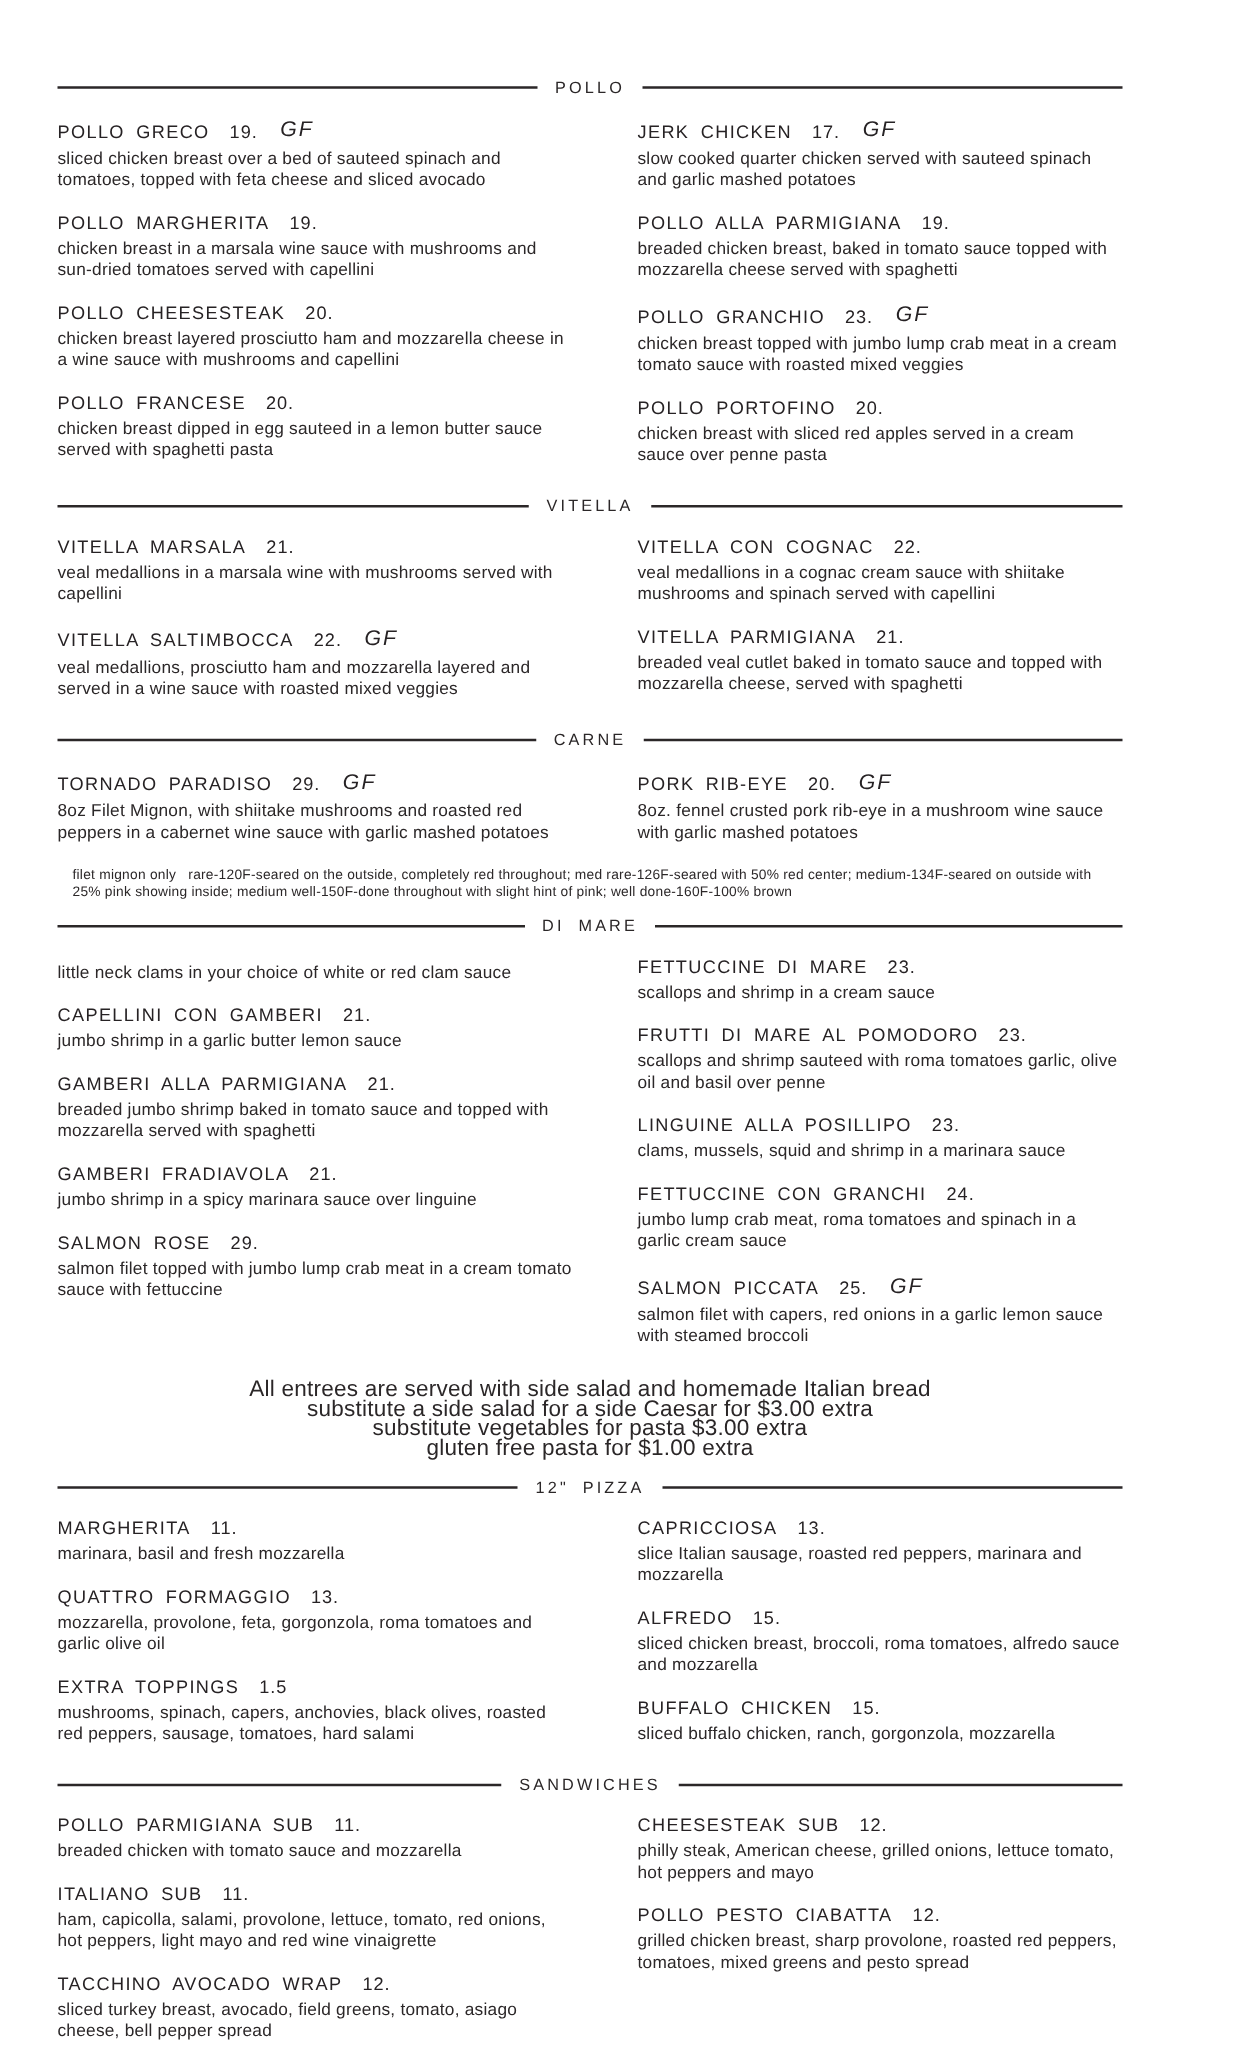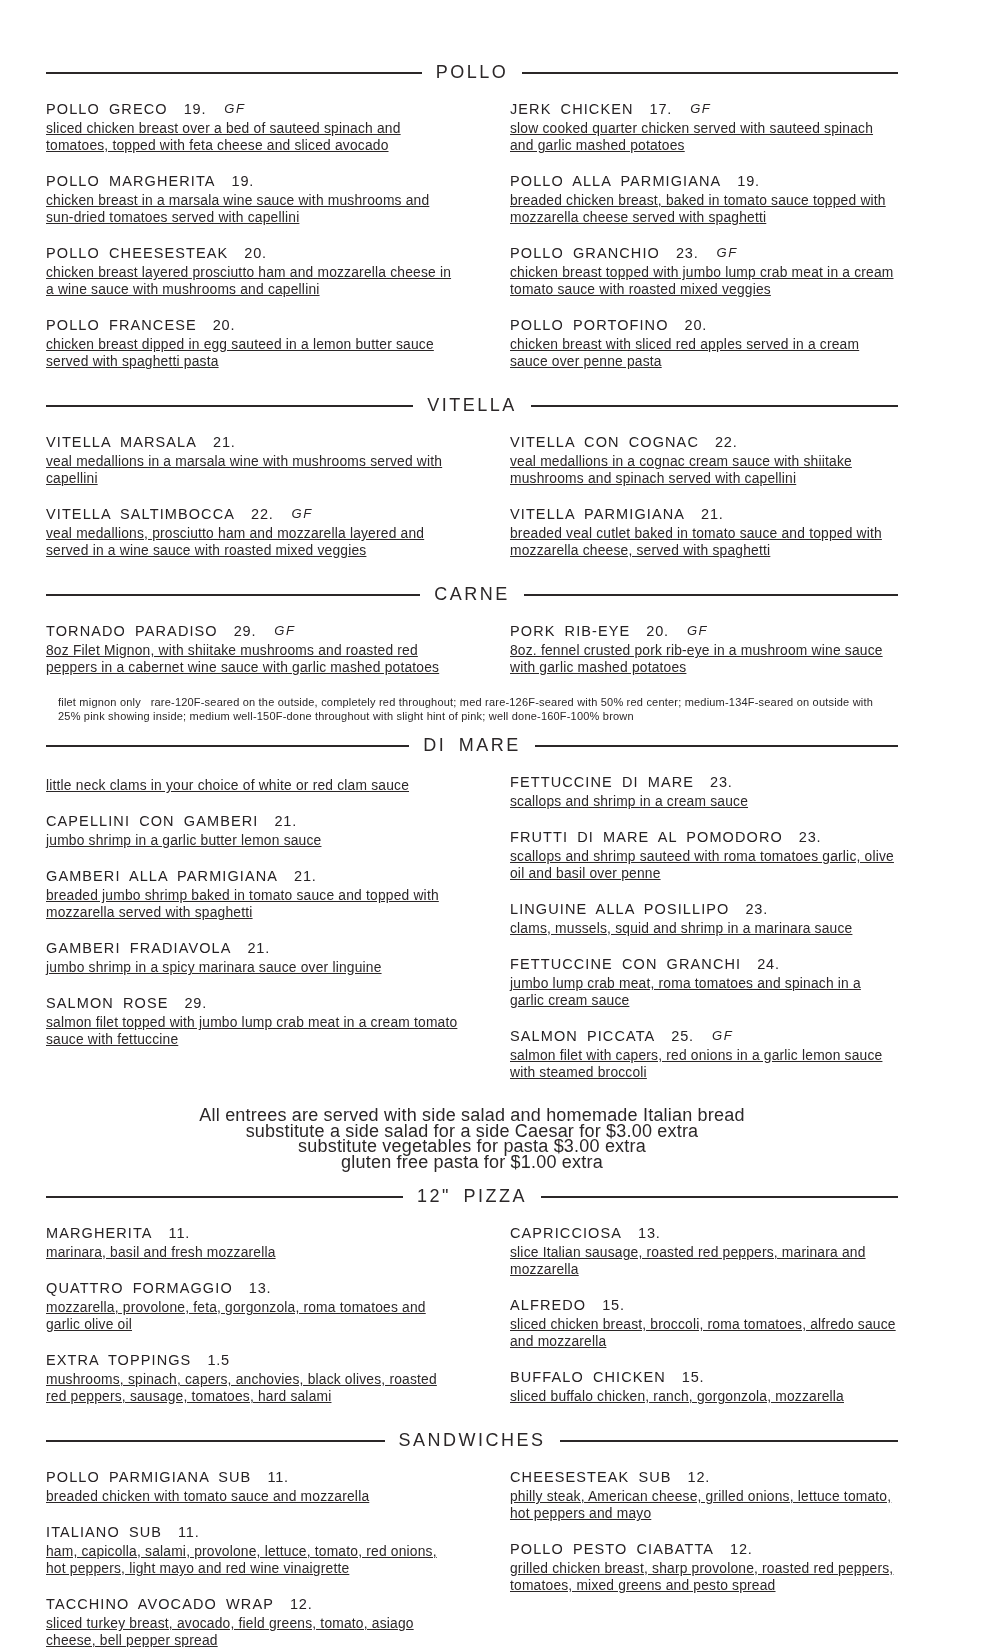--- a/index.html
+++ b/index.html
@@ -17,21 +17,21 @@
     background: #ffffff;
   }
   .section-header {
     display: flex;
     align-items: center;
     gap: 14px;
     margin: 6px 0 18px 0;
   }
   .rule { flex: 1; height: 2px; background: #2b2728; }
   .section-title {
-    font-size: 18px;
+    font-size: 13px;
     font-weight: 400;
     letter-spacing: 2.5px;
     word-spacing: 5px;
     white-space: nowrap;
     color: #2b2728;
   }
   .columns {
     display: grid;
     grid-template-columns: 414px 1fr;
     column-gap: 50px;
@@ -45,33 +45,32 @@
     word-spacing: 4px;
     white-space: nowrap;
   }
   .item-price {
     margin-left: 16px;
     font-size: 14.5px;
     letter-spacing: 0.8px;
   }
   .item-gf {
     margin-left: 18px;
-    font-size: 13px;
+    font-size: 17px;
     font-style: italic;
     letter-spacing: 1.6px;
     position: relative;
     top: -1px;
   }
   .item-desc {
     margin-top: 3px;
     font-size: 13.8px;
     line-height: 17px;
     letter-spacing: 0.2px;
     color: #2b2728;
-    text-decoration: underline;
   }
   .section-footnote {
     font-size: 11px;
     line-height: 14px;
     letter-spacing: 0.2px;
     margin: 0 0 12px 12px;
     color: #2b2728;
   }
   .section-center-note {
     text-align: center;

